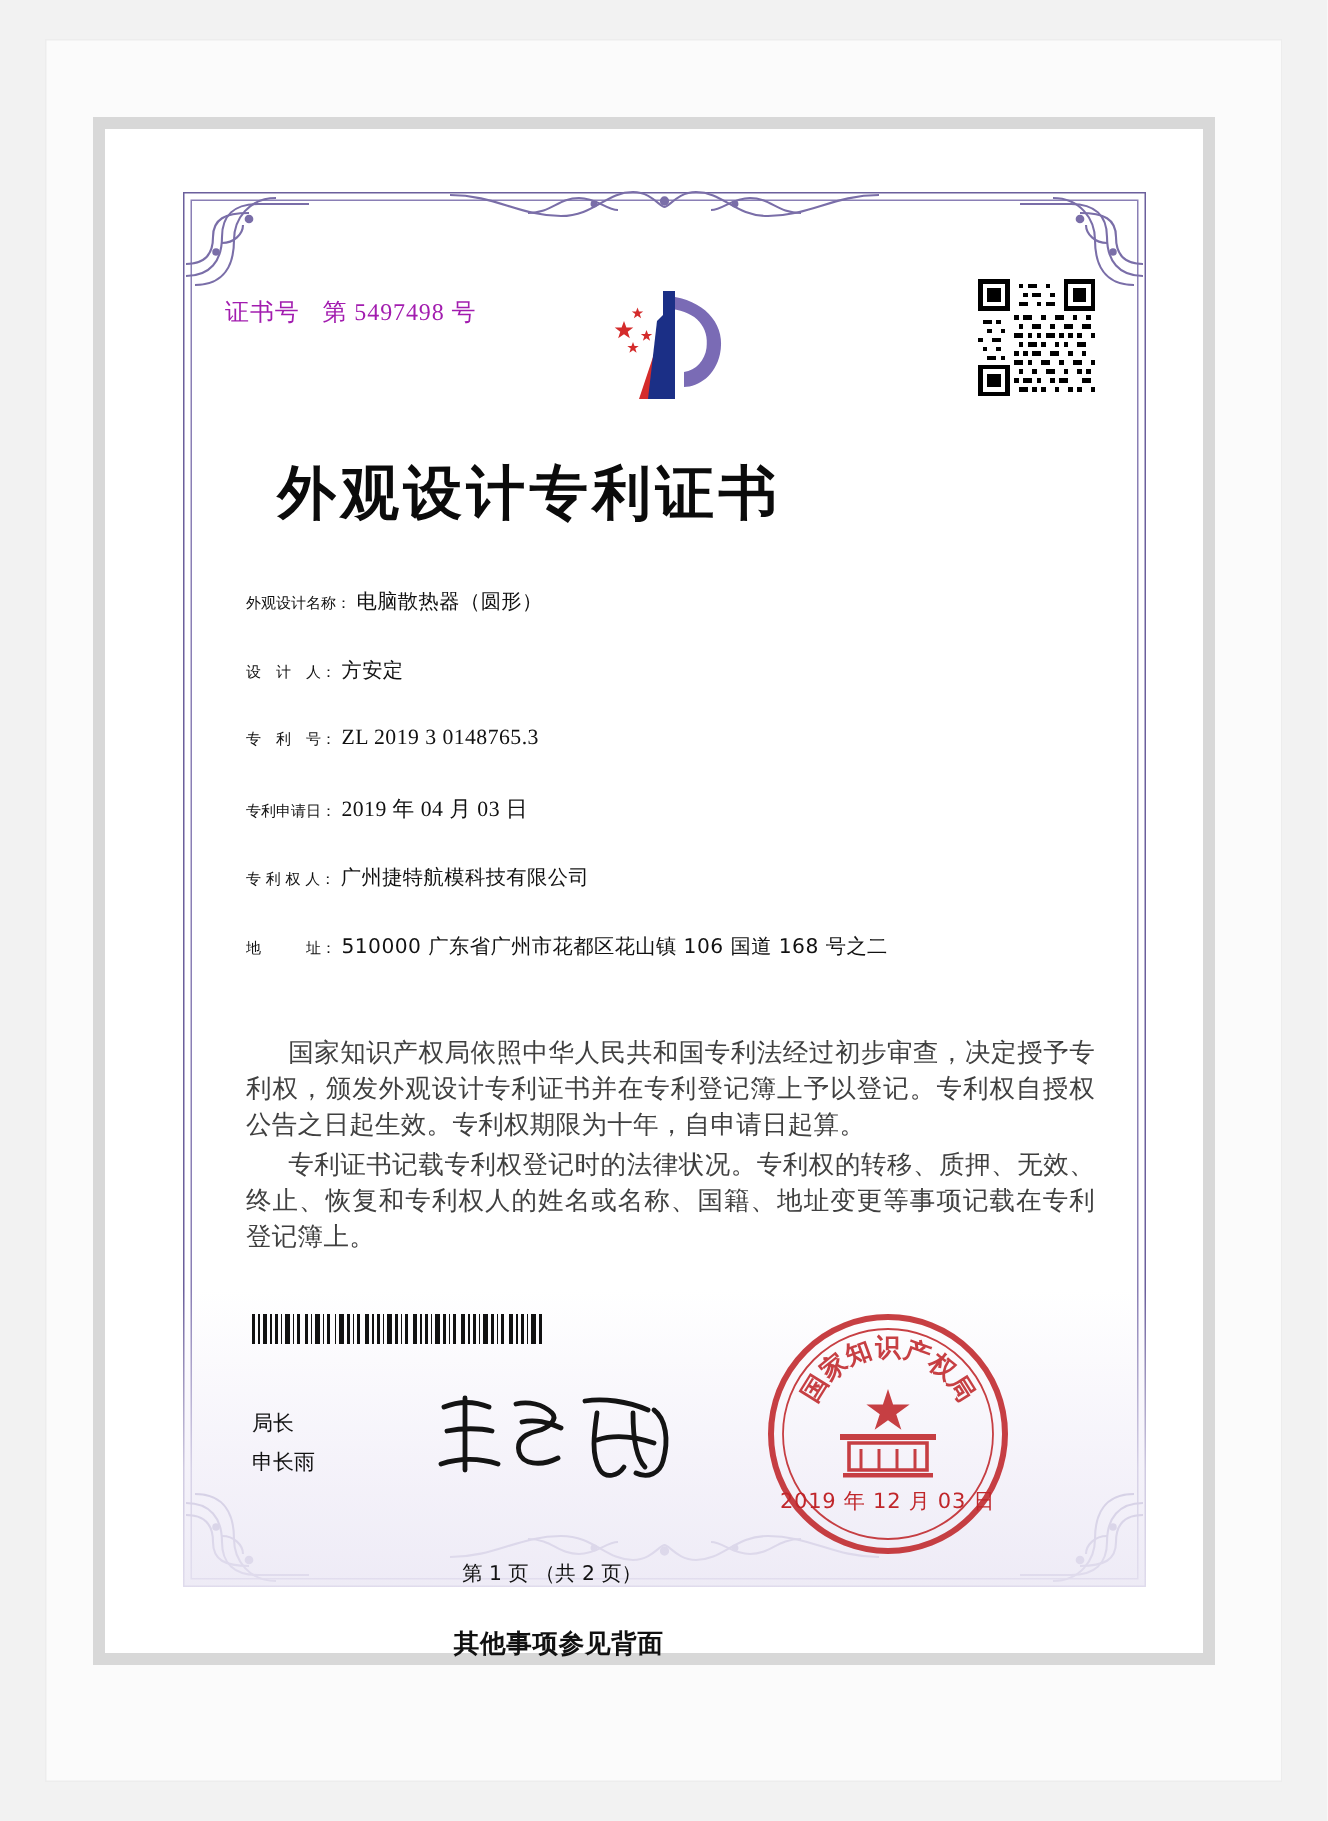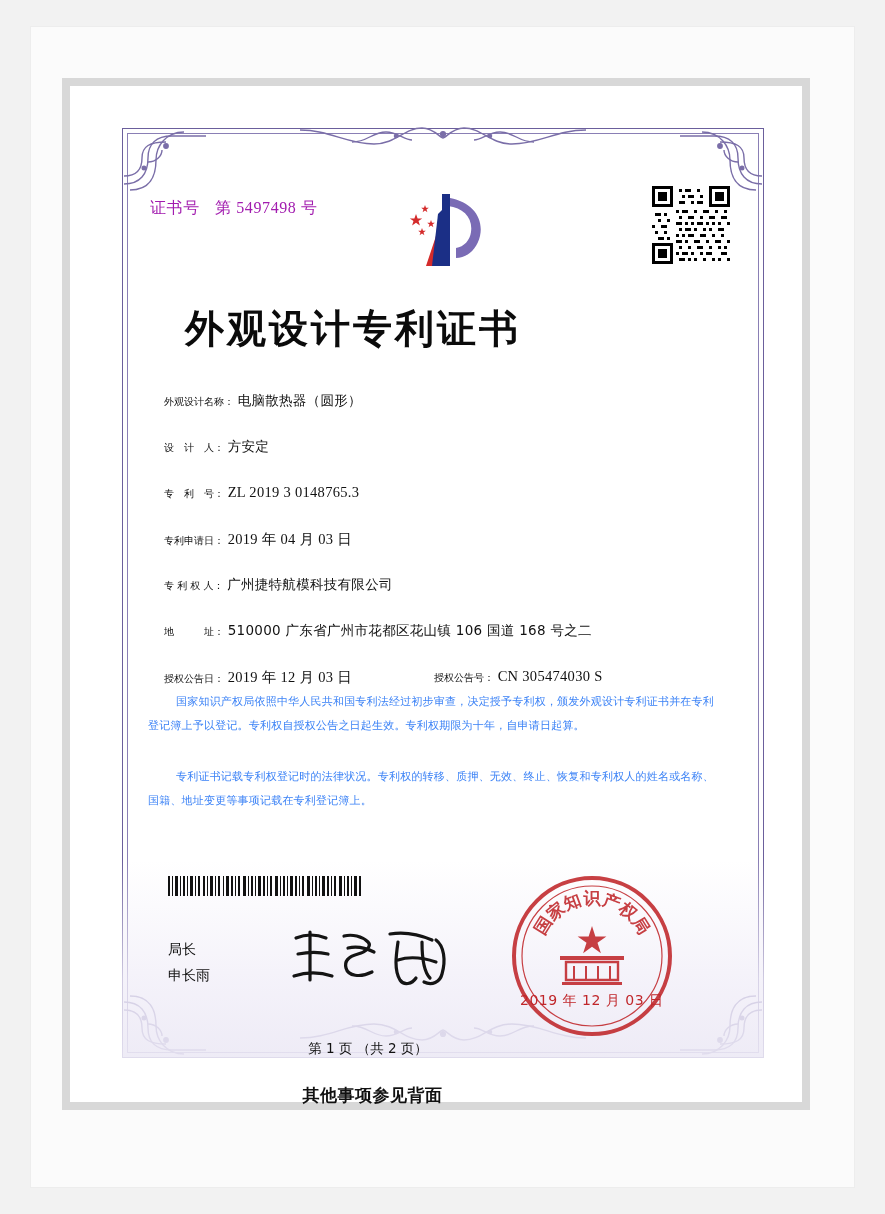--- a/index.html
+++ b/index.html
@@ -140,25 +140,25 @@
     font-size: 13.5px;
   }
   .pub-no {
     position: absolute;
     left: 270px;
     top: 0;
   }
 
   .para {
     position: absolute;
-    left: 148px;
+    left: 164px;
     width: 566px;
-    font-size: 11px;
+    font-size: 17px;
     line-height: 24px;
-    color: #3b82f6;
+    color: #404040;
     font-family: "DejaVu Sans", sans-serif;
     text-align: justify;
     letter-spacing: 0.2px;
   }
   .para-1 { top: 690px; }
   .para-2 { top: 765px; }
   .indent { display: inline-block; width: 28px; }
 
   .barcode {
     position: absolute;
@@ -449,28 +449,20 @@
     <span class="f-value">2019 年 04 月 03 日</span>
   </div>
   <div class="field-row">
     <span class="f-label">专 利 权 人：</span>
     <span class="f-value cn">广州捷特航模科技有限公司</span>
   </div>
   <div class="field-row">
     <span class="f-label">地　　　址：</span>
     <span class="f-value cn">510000 广东省广州市花都区花山镇 106 国道 168 号之二</span>
   </div>
-  <div class="field-row">
-    <span class="f-label">授权公告日：</span>
-    <span class="f-value">2019 年 12 月 03 日</span>
-    <span class="pub-no">
-      <span class="f-label">授权公告号：</span>
-      <span class="f-value">CN 305474030 S</span>
-    </span>
-  </div>
 </div>
 
 <div class="para para-1"><span class="indent"></span><span>国家知识产权局依照中华人民共和国专利法经过初步审查，决定授予专利权，颁发外观设计专利证书并在专利登记簿上予以登记。专利权自授权公告之日起生效。专利权期限为十年，自申请日起算。</span></div>
 <div class="para para-2"><span class="indent"></span><span>专利证书记载专利权登记时的法律状况。专利权的转移、质押、无效、终止、恢复和专利权人的姓名或名称、国籍、地址变更等事项记载在专利登记簿上。</span></div>
 
 <div class="wm"></div>
 
 <div class="barcode">
   <svg width="194" height="20" viewBox="0 0 194 20" shape-rendering="crispEdges">
     <g fill="#111">

